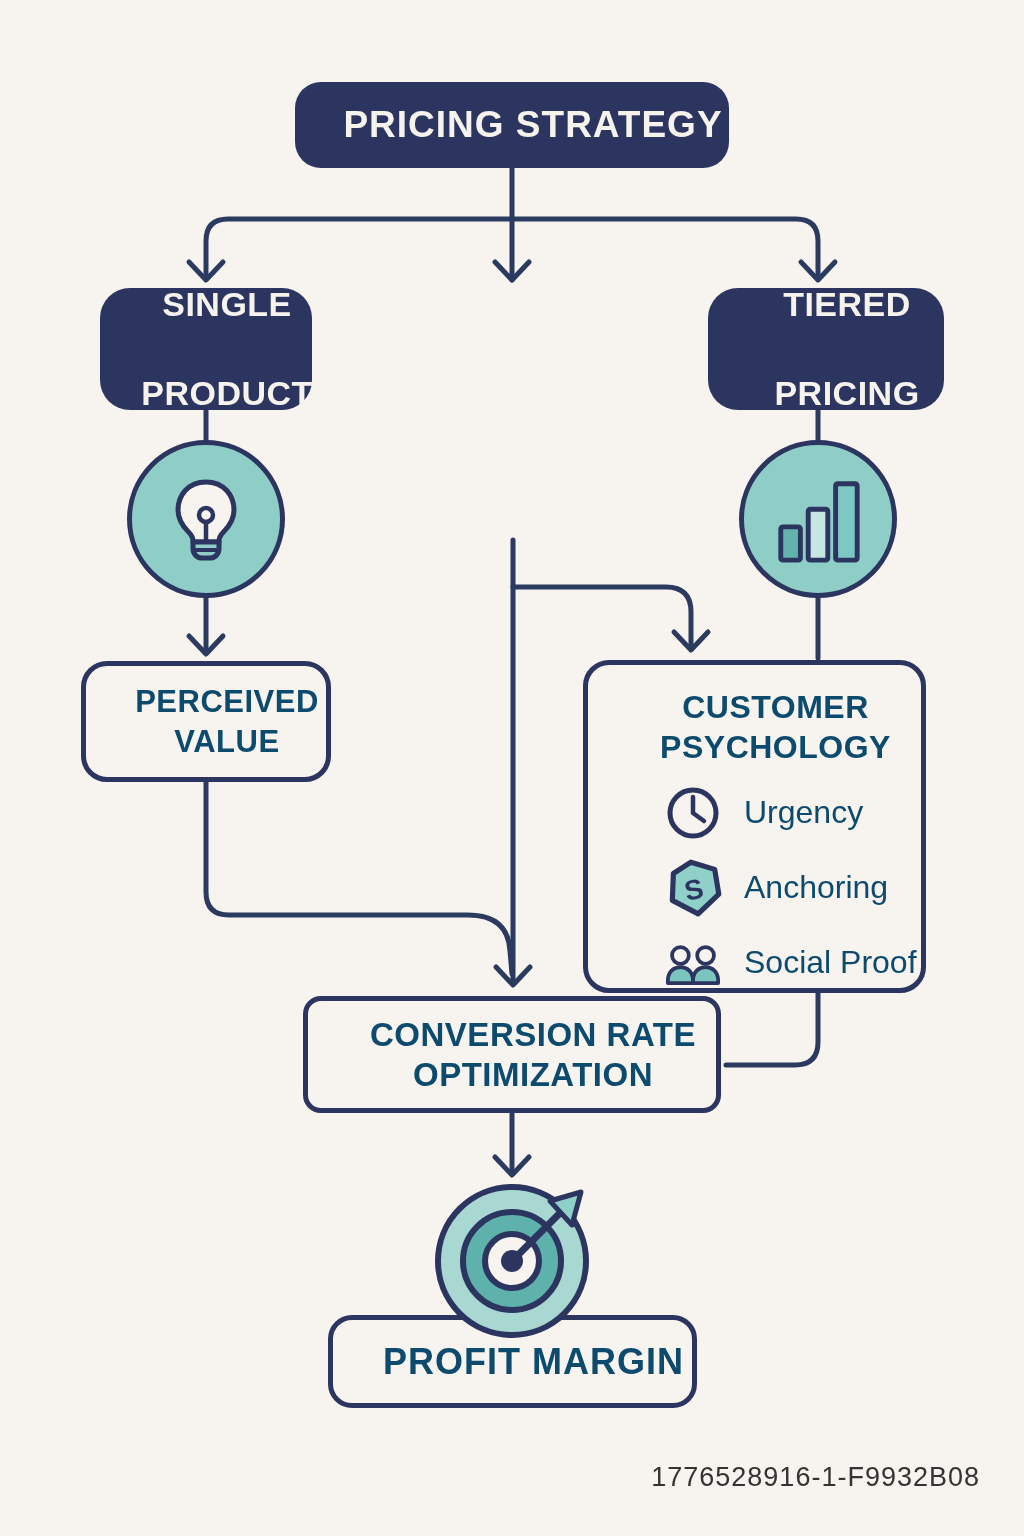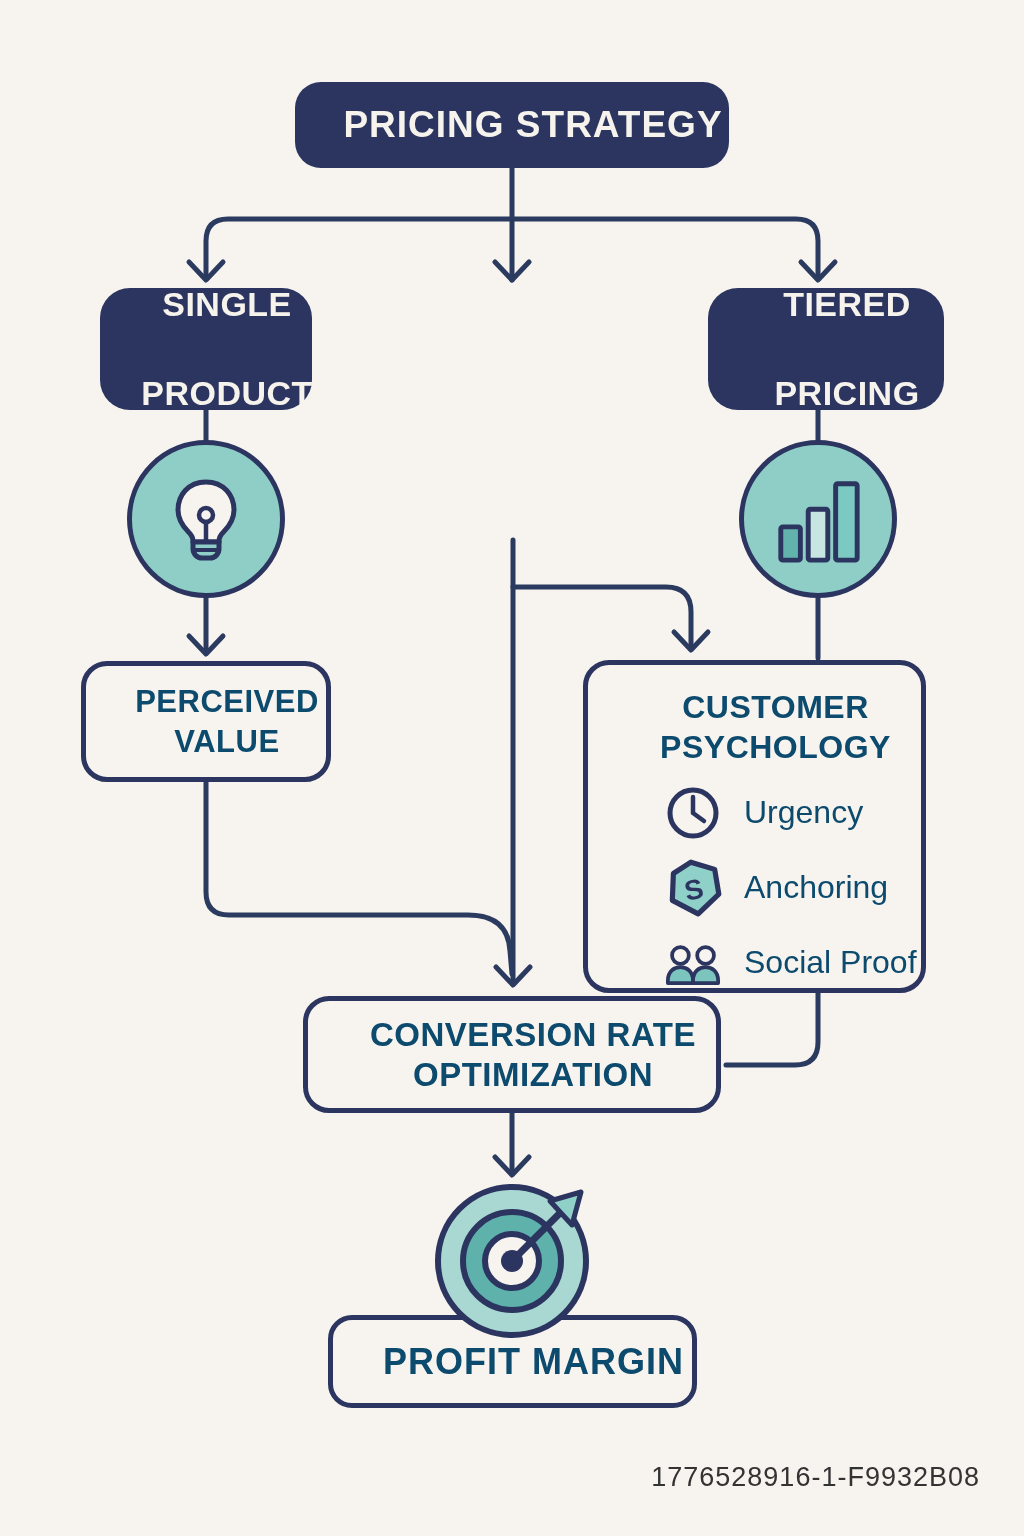--- a/index.html
+++ b/index.html
@@ -44,21 +44,21 @@
   .bars-badge{left:739px;top:440px;}
   .pv-box{left:81px;top:661px;width:250px;height:121px;border-radius:26px;
     font-size:31px;font-weight:700;line-height:40px;letter-spacing:.5px;}
   .cp-box{left:583px;top:660px;width:343px;height:333px;border-radius:26px;
     justify-content:flex-start;padding-top:22px;}
   .cp-title{font-size:32px;font-weight:700;line-height:40px;letter-spacing:.5px;text-align:center;}
   .cp-items{margin-top:8px;width:100%;display:flex;flex-direction:column;}
   .cp-row{height:75px;display:flex;align-items:center;padding-left:32px;}
   .cp-ic{width:62px;height:62px;flex:0 0 62px;display:flex;align-items:center;justify-content:center;}
   .cp-label{margin-left:20px;font-size:32px;font-weight:500;text-align:center;}
-  .cro-box{left:303px;top:996px;width:418px;height:117px;border-radius:26px;
+  .cro-box{left:303px;top:996px;width:418px;height:117px;border-radius:18px;
     font-size:33px;font-weight:700;line-height:40px;letter-spacing:.5px;}
   .pm-box{left:328px;top:1315px;width:369px;height:93px;border-radius:24px;
     font-size:36px;font-weight:700;letter-spacing:1px;}
   .target-wrap{position:absolute;left:430px;top:1177px;width:164px;height:164px;z-index:3;}
   .watermark{
     position:absolute;z-index:2;right:44px;top:1462px;
     font-size:27px;letter-spacing:1px;color:#333;font-weight:400;
   }
 </style>
 </head>

